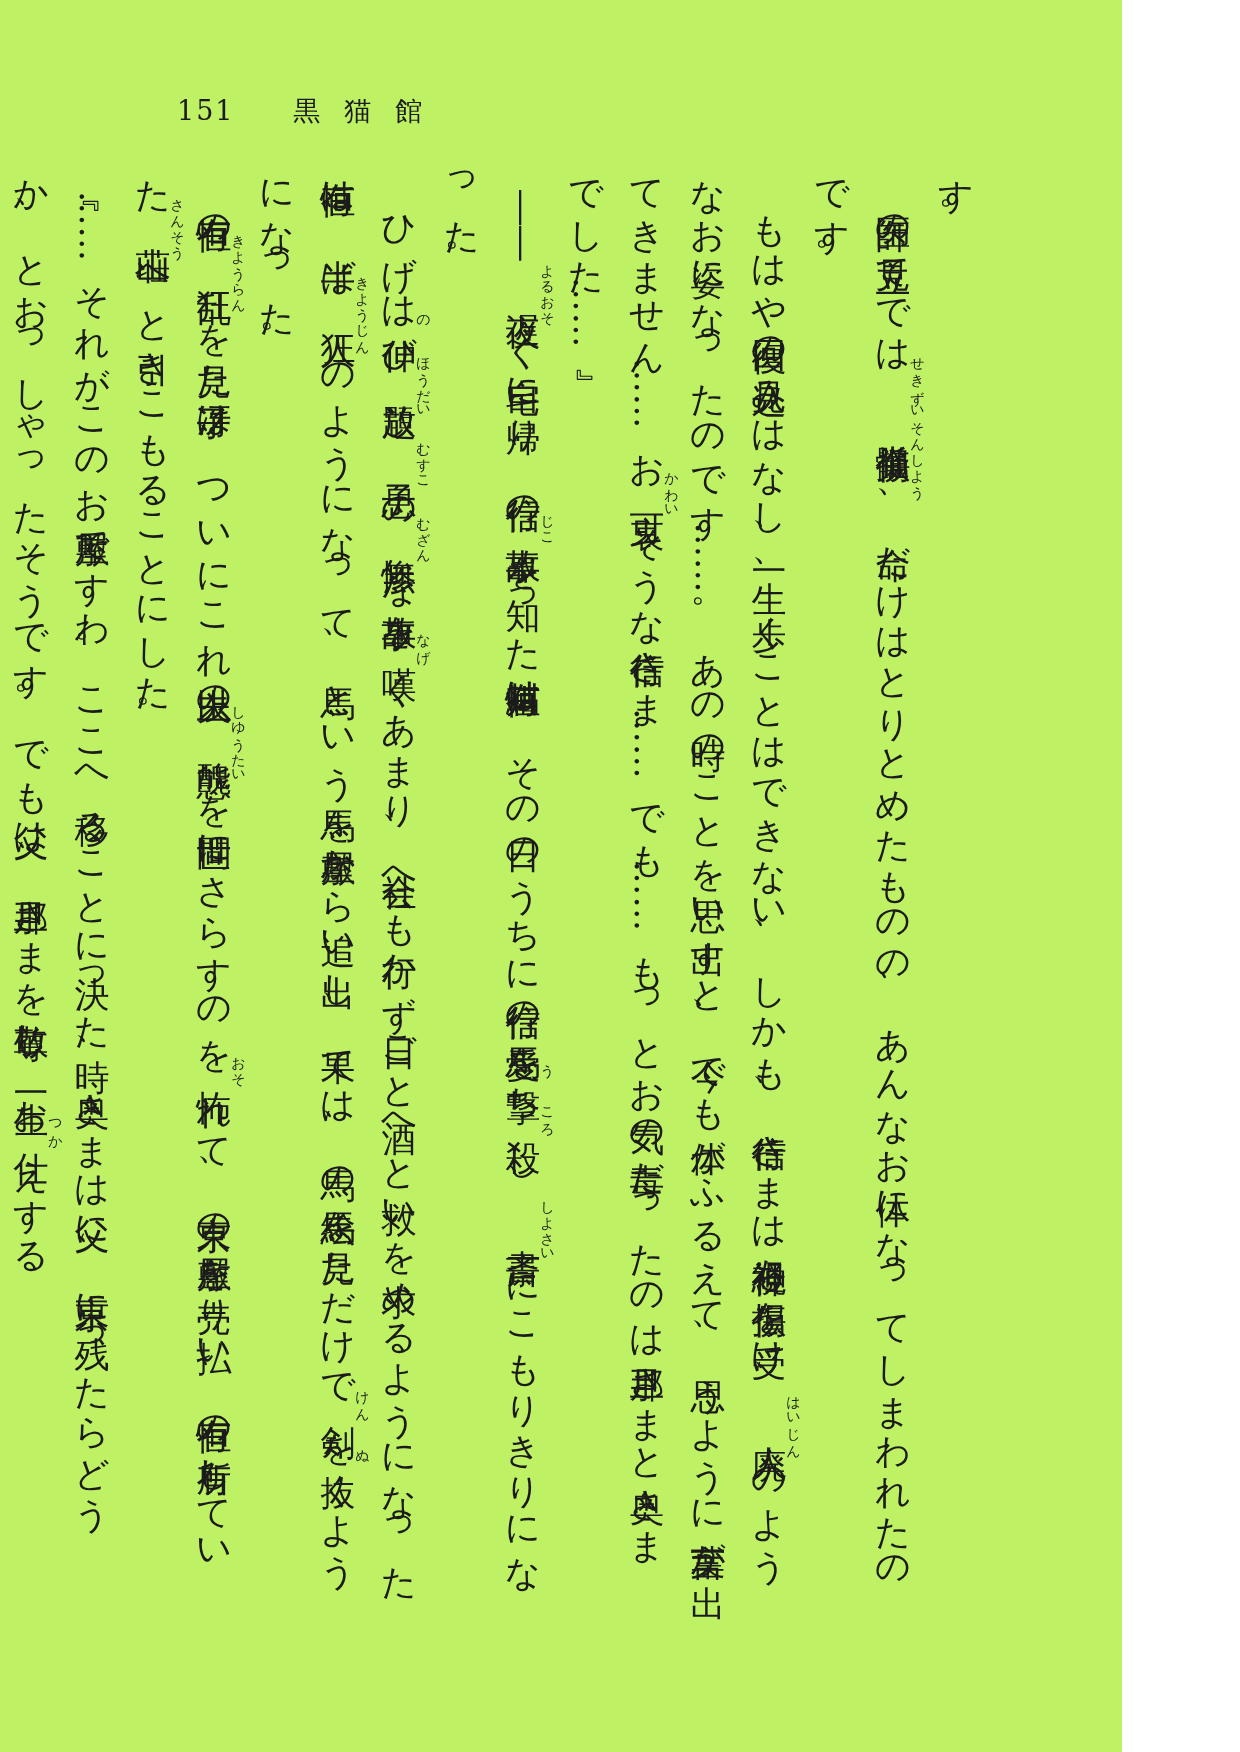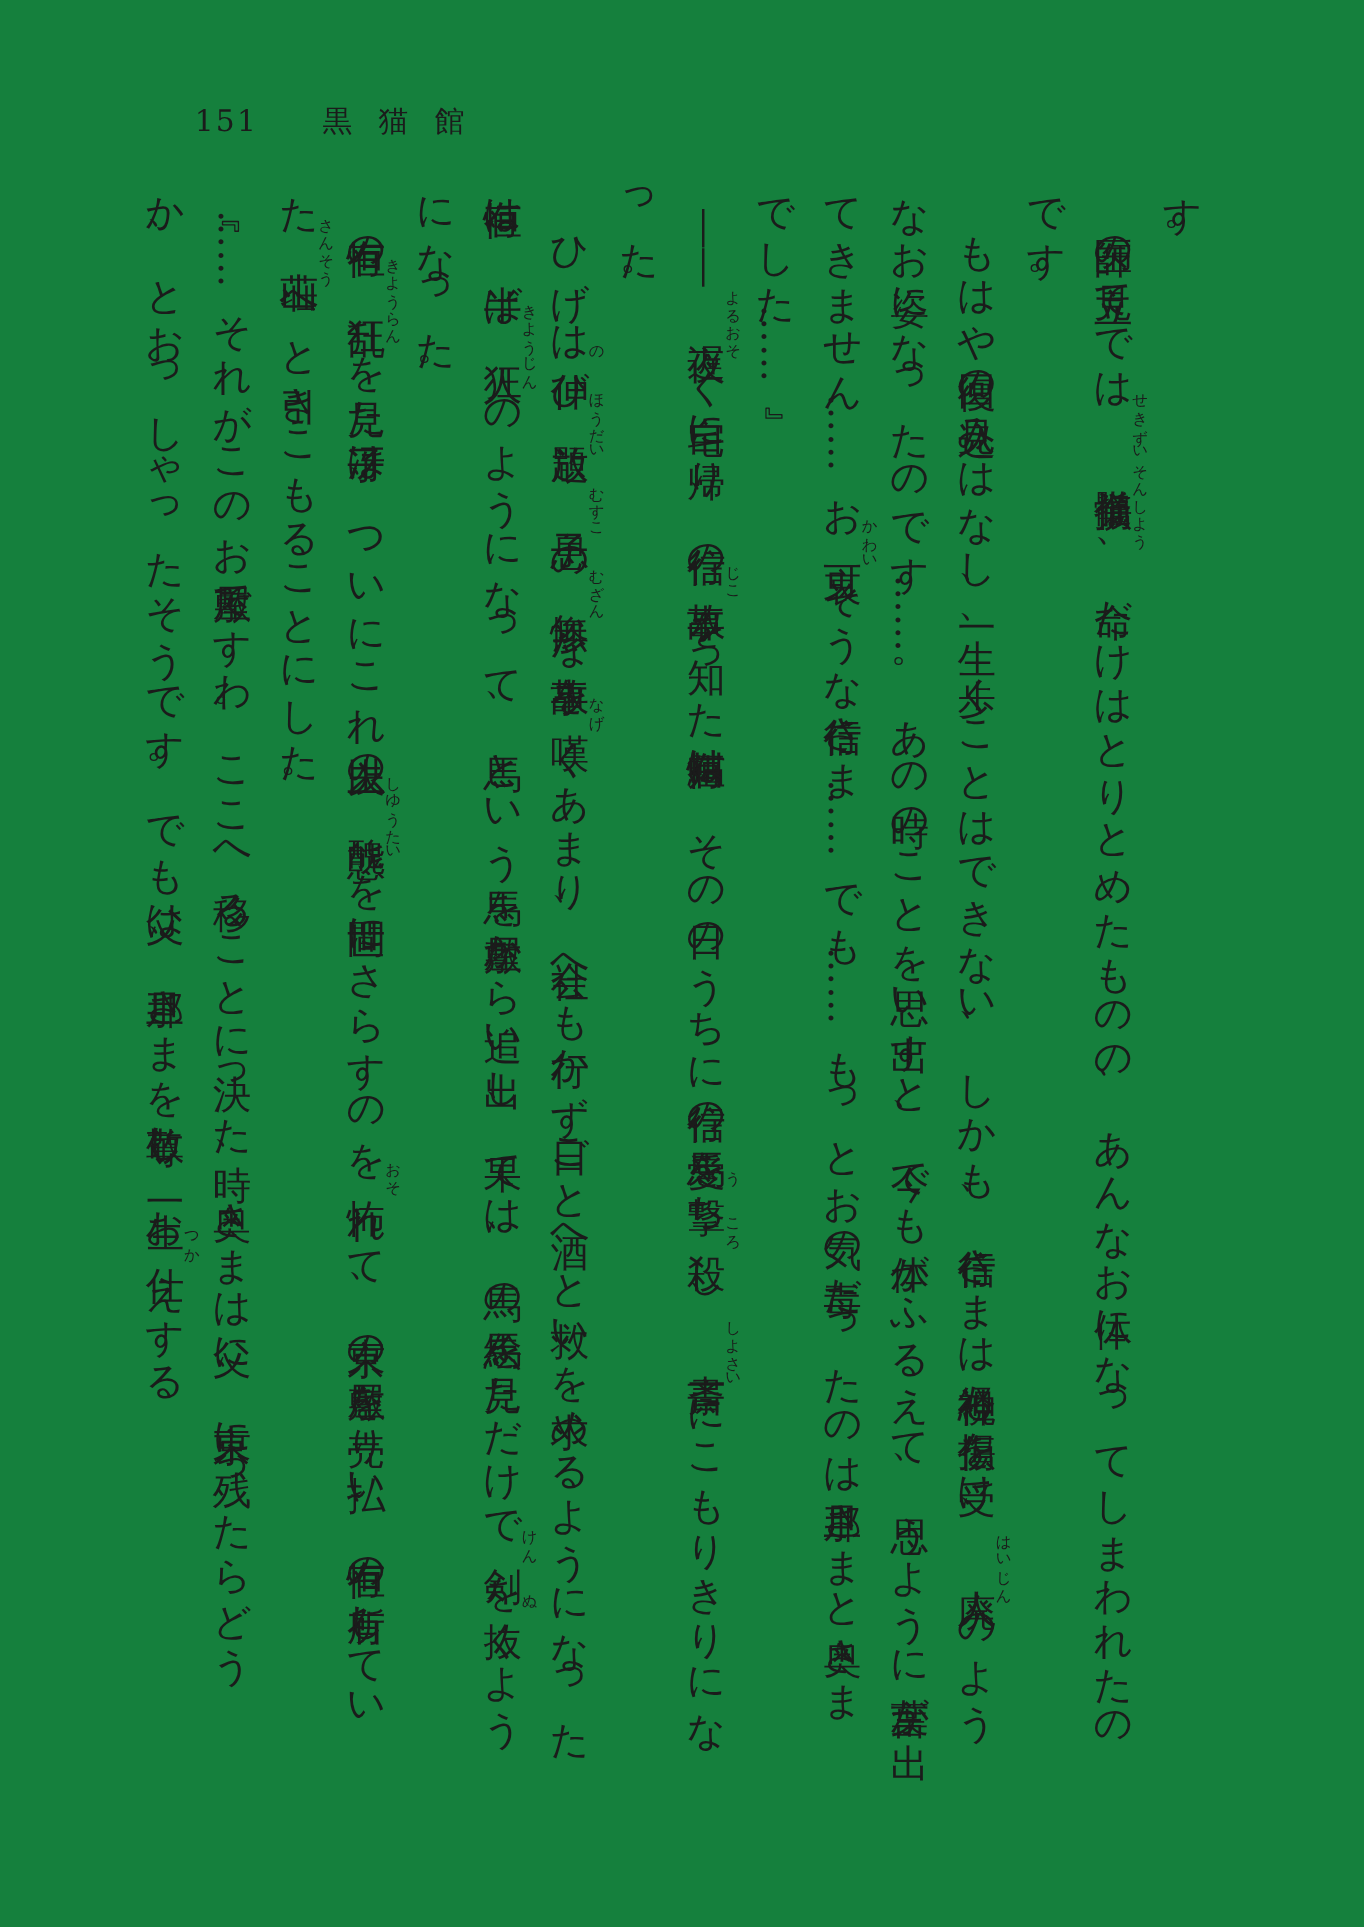--- a/index.html
+++ b/index.html
@@ -1,20 +1,20 @@
 <!DOCTYPE html>
 <html lang="ja"><head>
 <meta charset="utf-8">
 <style>
   html, body { margin: 0; padding: 0; }
   .page {
     position: relative;
-    width: 1240px;
+    width: 1122px;
     height: 1752px;
-    background: #15803d;
+    background: #bef264;
     color: #1b1b1b;
     font-family: "DejaVu Serif", "Liberation Serif", serif;
     overflow: hidden;
   }
   .header {
     position: absolute;
     top: 97px;
     left: 177px;
     font-size: 27px;
     line-height: 1;

